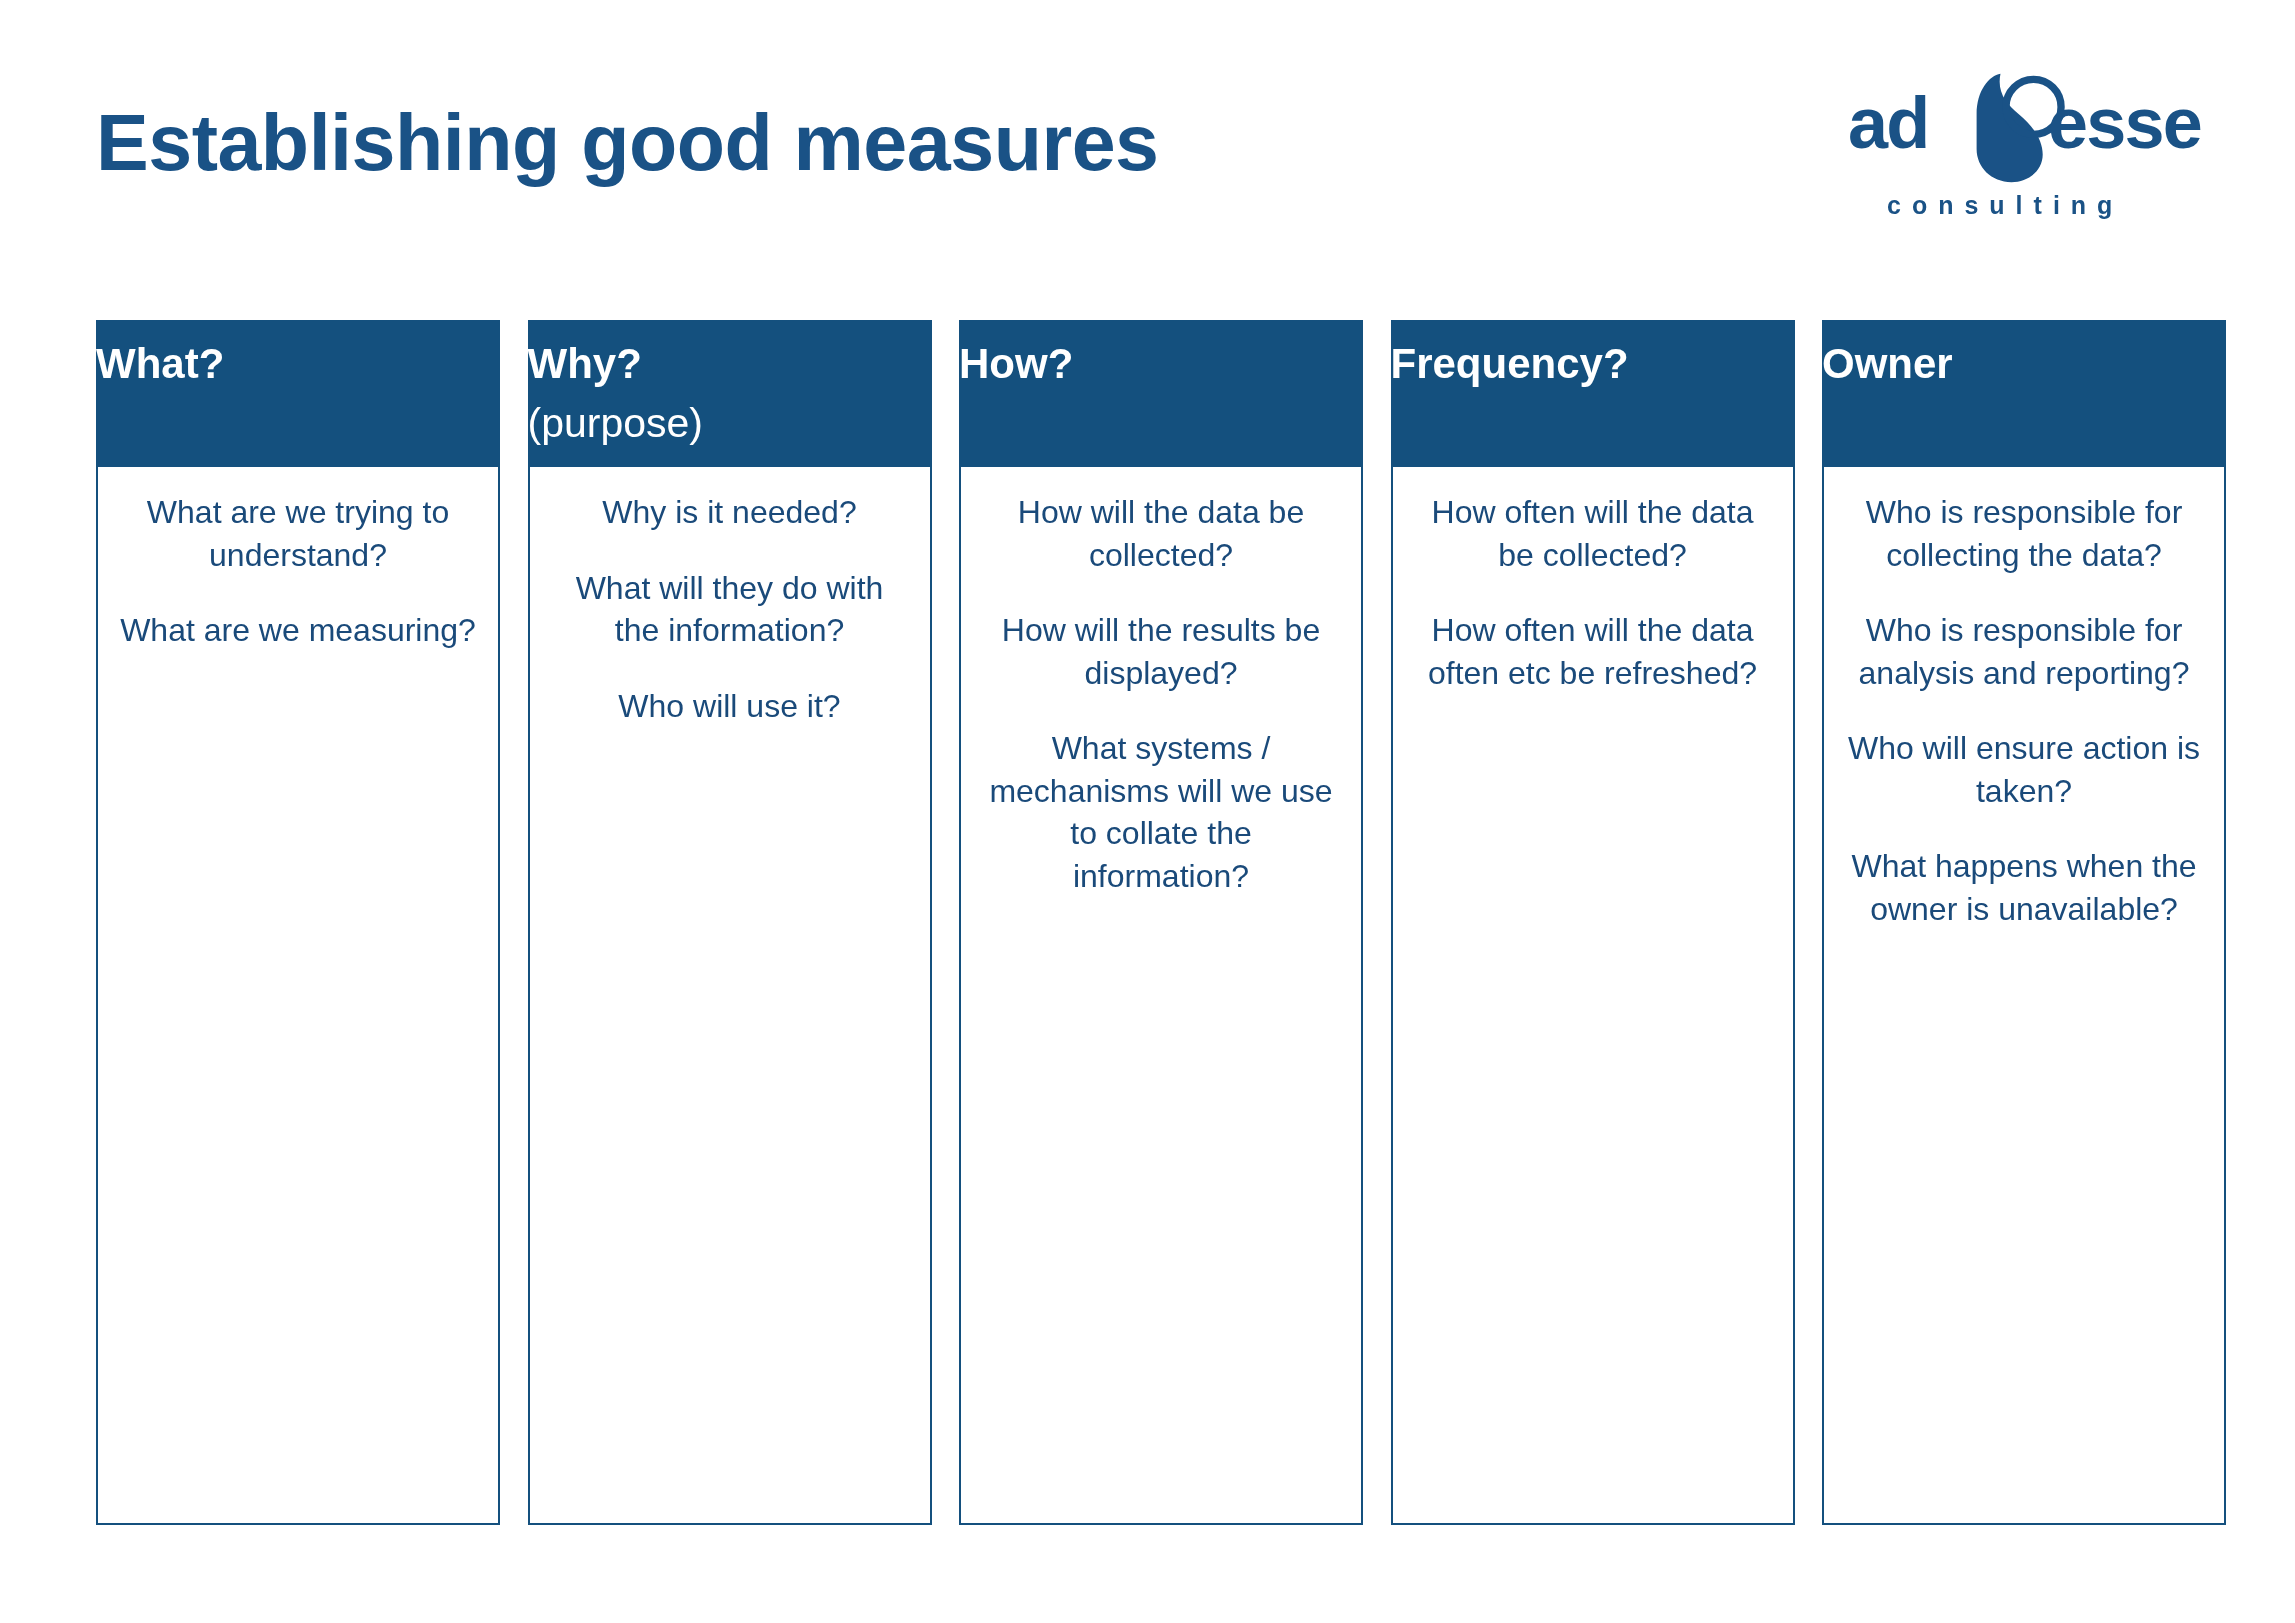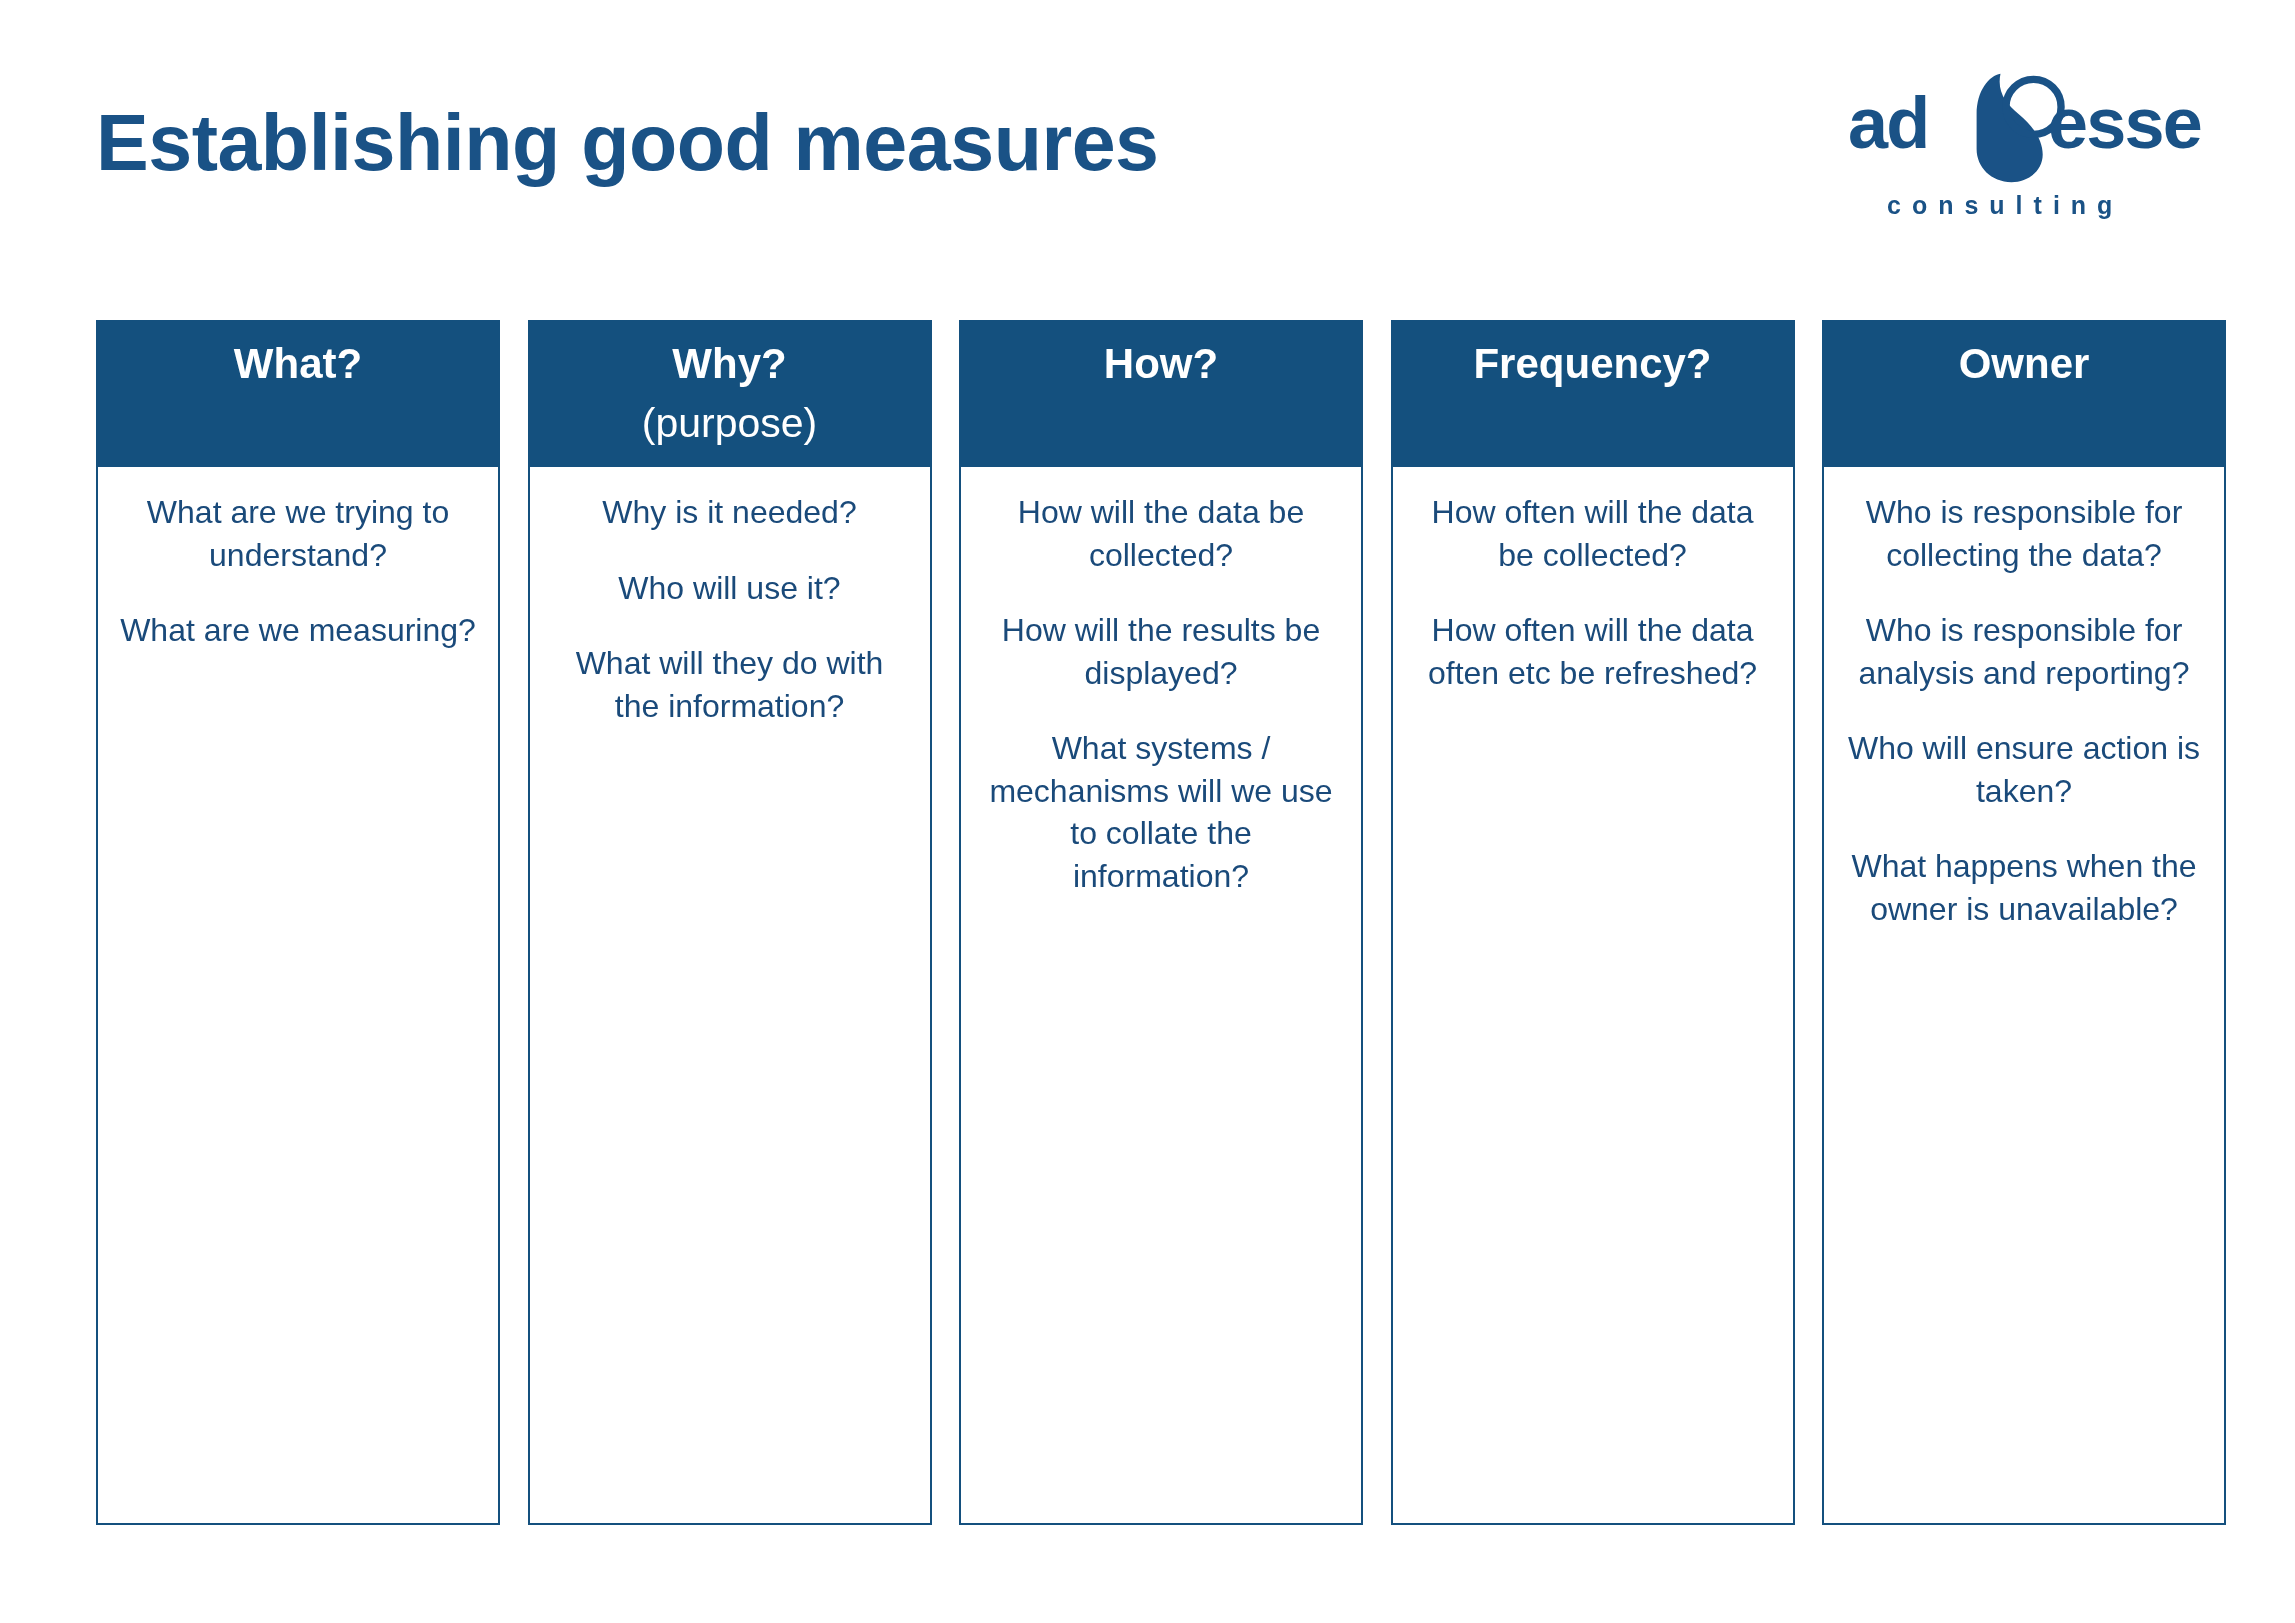--- a/index.html
+++ b/index.html
@@ -92,21 +92,21 @@
     flex-direction: column;
     min-width: 0;
   }
   .col-header {
     background: #14507E;
     color: #ffffff;
     height: 147px;
     box-sizing: border-box;
     display: flex;
     flex-direction: column;
-    align-items: center;
+    align-items: flex-start;
     justify-content: flex-start;
     padding-top: 20px;
     flex: 0 0 auto;
   }
   .col-header-title {
     font-size: 42px;
     font-weight: bold;
     line-height: 1.15;
     text-align: center;
   }
@@ -167,22 +167,22 @@
     </div>
   </div>
 
   <div class="column">
     <div class="col-header">
       <div class="col-header-title">Why?</div>
       <div class="col-header-sub">(purpose)</div>
     </div>
     <div class="col-body">
       <p class="col-item">Why is it needed?</p>
+      <p class="col-item">What will they do with the information?</p>
       <p class="col-item">Who will use it?</p>
-      <p class="col-item">What will they do with the information?</p>
     </div>
   </div>
 
   <div class="column">
     <div class="col-header">
       <div class="col-header-title">How?</div>
     </div>
     <div class="col-body">
       <p class="col-item">How will the data be collected?</p>
       <p class="col-item">How will the results be displayed?</p>

